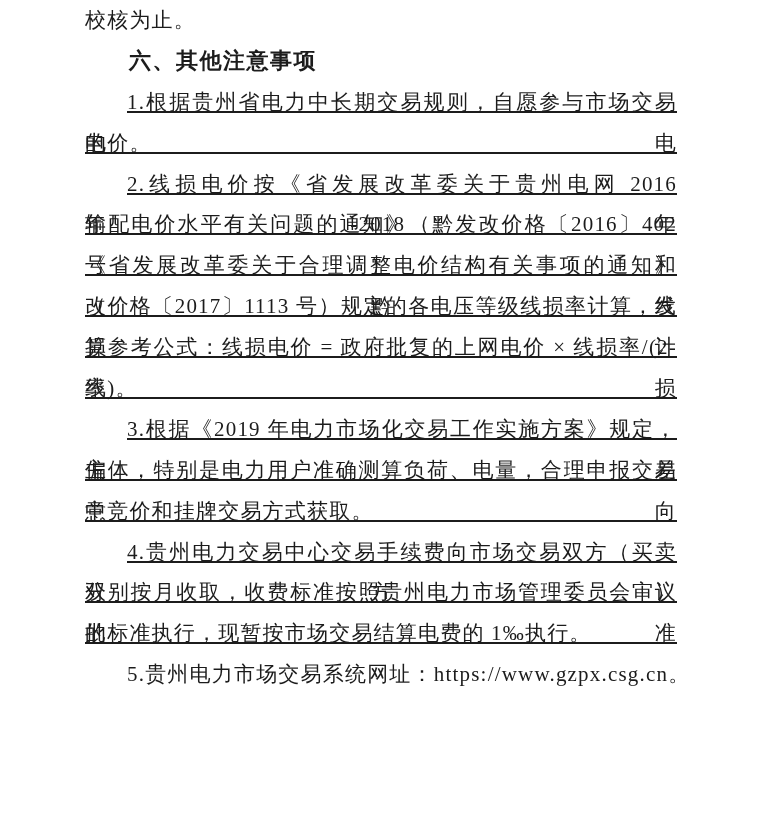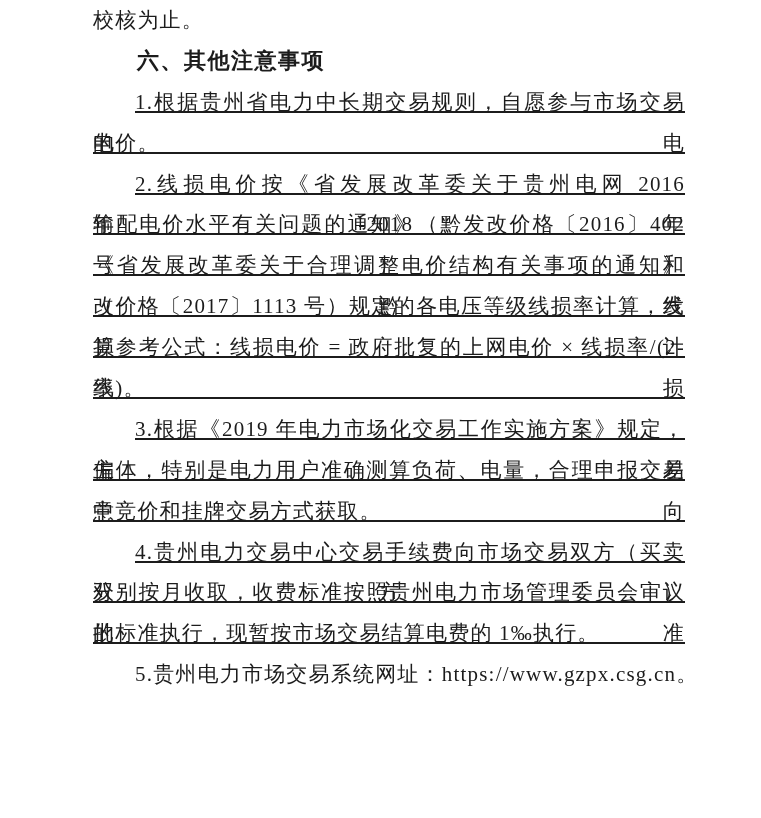--- a/index.html
+++ b/index.html
@@ -15,21 +15,20 @@
   }
   .page {
     position: absolute;
     left: 85px;
     top: 0;
     width: 592px;
     height: 818px;
     color: #1c1c1c;
     font-family: "Liberation Serif", "DejaVu Serif", serif;
     font-size: 21px;
-    margin-left: 8px;
   }
   .line {
     height: 40.9px;
     line-height: 40.9px;
     letter-spacing: 1.2px;
     white-space: nowrap;
     text-align: left;
   }
   
   .line.j {

